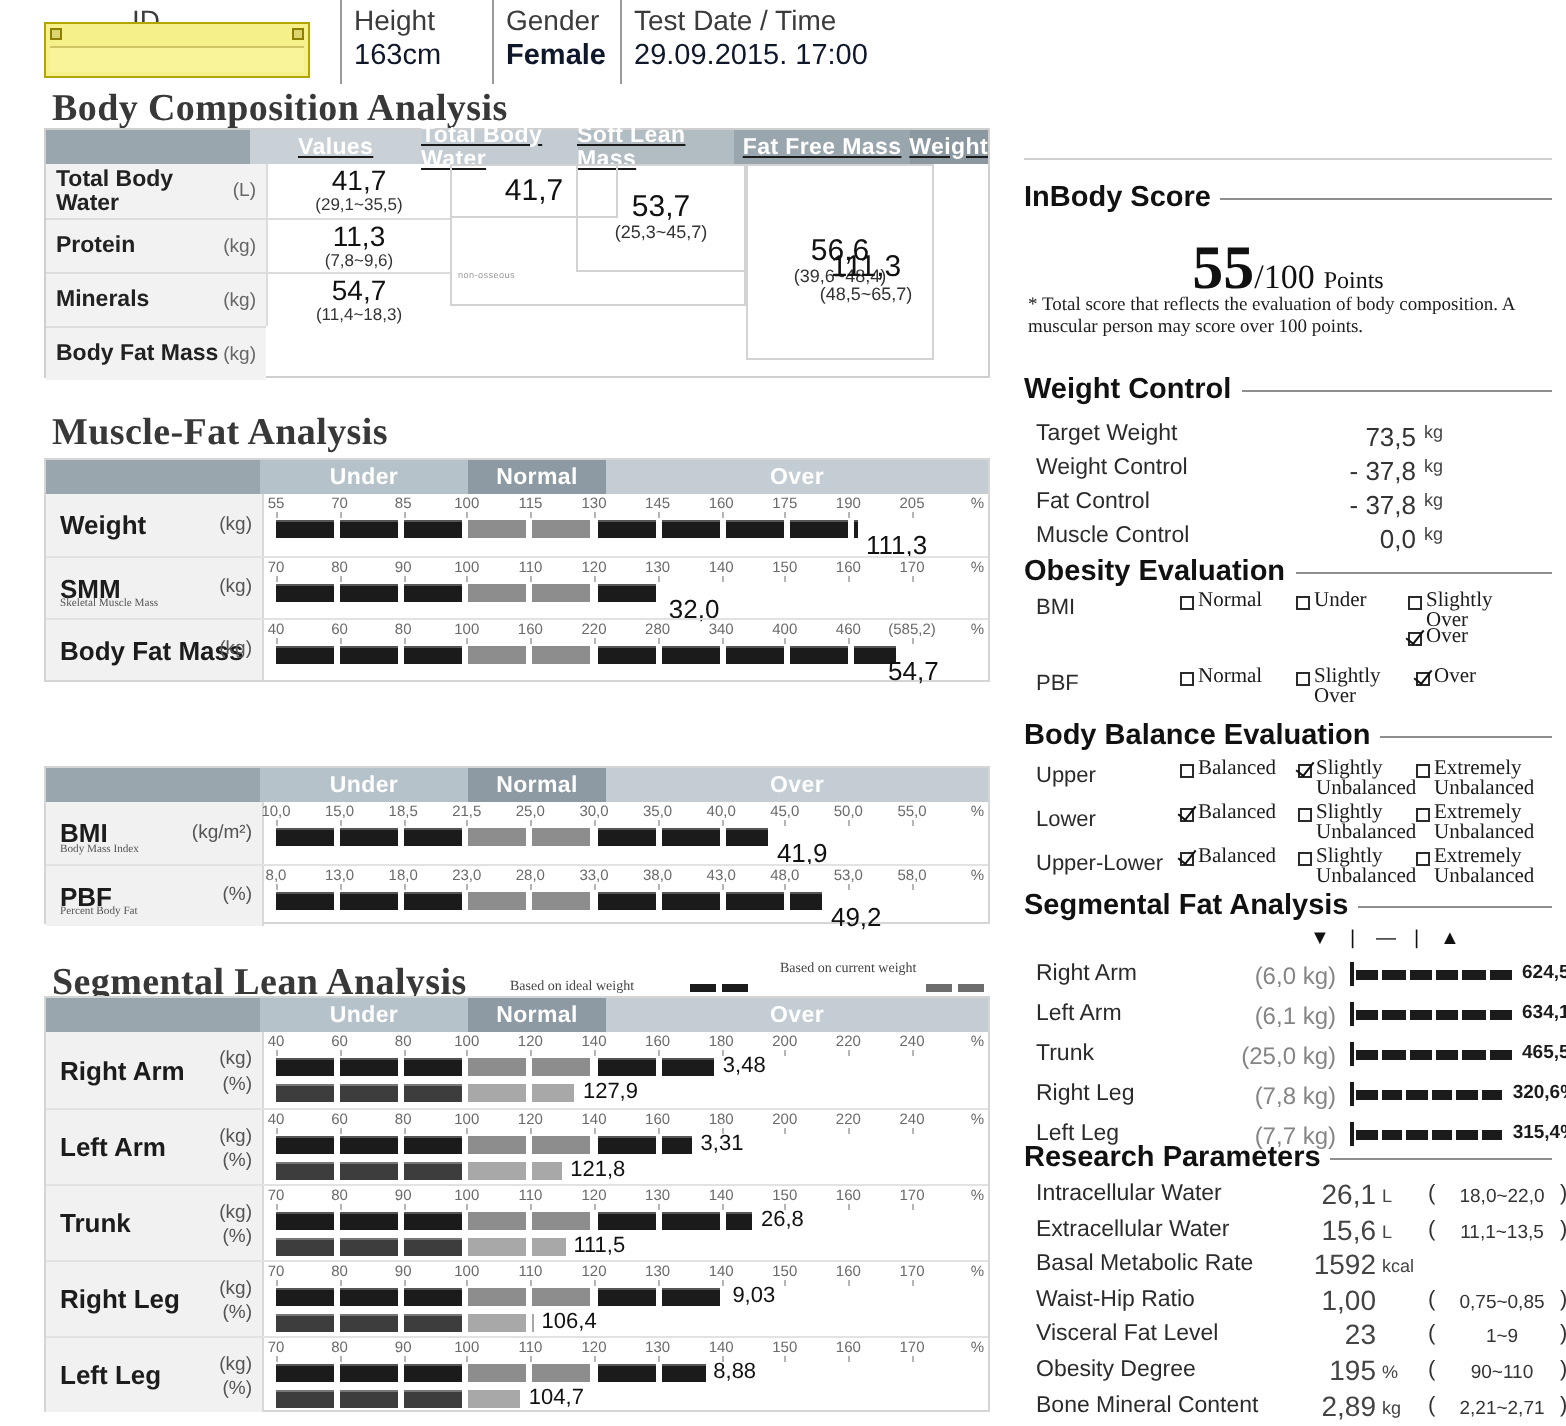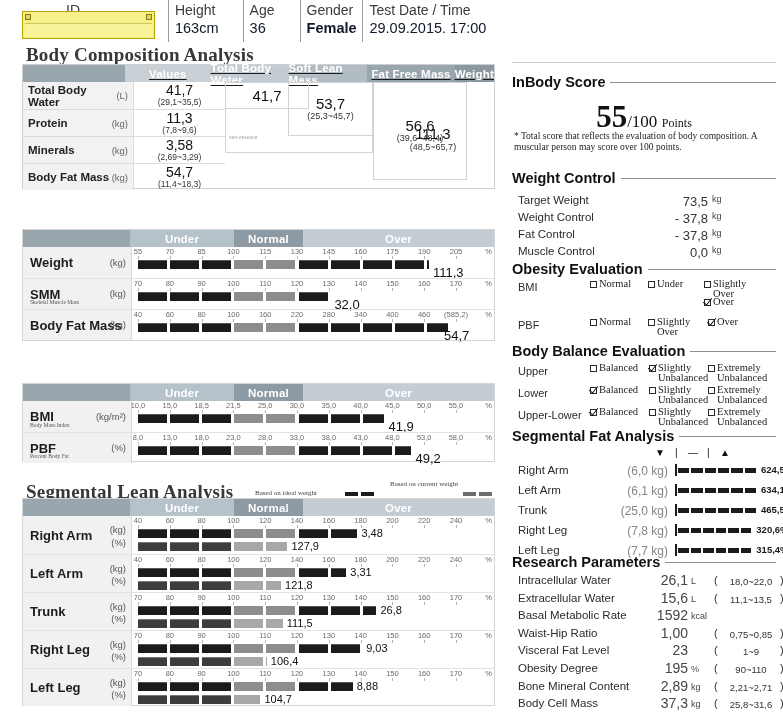--- a/index.html
+++ b/index.html
@@ -105,21 +105,21 @@
   .seg.grey { background:#8d8d8d; }
   .seg.mid  { background:#3d3d3d; border-top:1.5px solid #777; }
   .seg.lgrey{ background:#a8a8a8; }
   .barval { position:absolute; font-size:13px; color:#111; white-space:nowrap; }
   .barval.small { font-size:11px; }
 
   .legend { position:absolute; font-family:"Liberation Serif", serif; font-size:7px; color:#444; }
   .legbar { position:absolute; height:4px; }
 
   
-  .rpanel { position:absolute; left:505px; top:0; width:278px; height:640px; }
+  .rpanel { position:absolute; left:505px; top:17px; width:278px; height:640px; }
   .rpanel .toprule { position:absolute; left:7px; top:62px; width:264px; height:1px; background:#cfcfcf; }
   .rsec { position:absolute; left:7px; width:264px; display:flex; align-items:center; }
   .rsec .t { font-size:14.5px; font-weight:bold; color:#111; white-space:nowrap; }
   .rsec .rule { flex:1; height:1px; background:#8e8e8e; margin-left:5px; }
 
   .score-wrap { position:absolute; left:7px; width:264px; text-align:center; }
   .score-num { font-size:31px; font-weight:bold; font-family:"Liberation Serif", serif; color:#111;
                vertical-align:baseline; }
   .score-den { font-size:17px; font-family:"Liberation Serif", serif; color:#111; }
   .score-pts { font-size:12px; font-family:"Liberation Serif", serif; color:#111; }
@@ -172,24 +172,20 @@
 
   <div class="idbar">
     <div class="idcell c-id">
       <div class="idlabel">ID</div>
       <div class="idvalue"></div>
     </div>
     <div class="idcell c-ht">
       <div class="idlabel">Height</div>
       <div class="idvalue">163cm</div>
     </div>
-    <div class="idcell c-age">
-      <div class="idlabel">Age</div>
-      <div class="idvalue">36</div>
-    </div>
     <div class="idcell c-gen">
       <div class="idlabel">Gender</div>
       <div class="idvalue bold">Female</div>
     </div>
     <div class="idcell c-date">
       <div class="idlabel">Test Date / Time</div>
       <div class="idvalue">29.09.2015. 17:00</div>
     </div>
   </div>
 
@@ -233,24 +229,20 @@
     <div class="bca-valcol">
       <div class="bca-v">
         <span class="big">41,7</span>
         <span class="rng">(29,1~35,5)</span>
         </div>
       <div class="bca-v">
         <span class="big">11,3</span>
         <span class="rng">(7,8~9,6)</span>
         </div>
       <div class="bca-v">
-        <span class="big">3,58</span>
-        <span class="rng">(2,69~3,29)</span>
-        </div>
-      <div class="bca-v">
         <span class="big">54,7</span>
         <span class="rng">(11,4~18,3)</span>
         </div>
     </div>
 
     <div class="bca-box" style="left:202px; top:17px; width:84px; height:27px;">
       <span class="big">41,7</span>
     </div>
     <div class="bca-box" style="left:265px; top:17px; width:85px; height:54px;">
       <span class="big">53,7</span>
@@ -262,20 +254,21 @@
       <span class="rng">(39,6~48,4)</span>
     </div>
     <div class="bca-box" style="left:444px; top:17px; width:27px; height:106px; border:none;"></div>
     <div style="position:absolute; left:352px; top:60px; width:116px; text-align:center;">
       <div style="font-size:15px; color:#111;">111,3</div>
       <div style="font-size:9px; color:#333;">(48,5~65,7)</div>
     </div>
     <div class="nonoss" style="left:206px; top:70px;">non-osseous</div>
   </div>
 
+  <div class="sec-title" style="left:26px; top:206px;">Muscle-Fat Analysis</div>
 
   <div class="gt" id="mf" style="left:22px; top:229px; width:473px; height:112px;">
     <div class="hdr">
       <div class="hc-blank" style="width:107px;"></div>
       <div class="hdr-cell hc-under" style="width:104px;">Under</div>
       <div class="hdr-cell hc-normal" style="width:69px;">Normal</div>
       <div class="hdr-cell hc-over" style="flex:1;">Over</div>
     </div>
     <div id="mf-rows">
         <div class="gt-row" style="height:31px">

